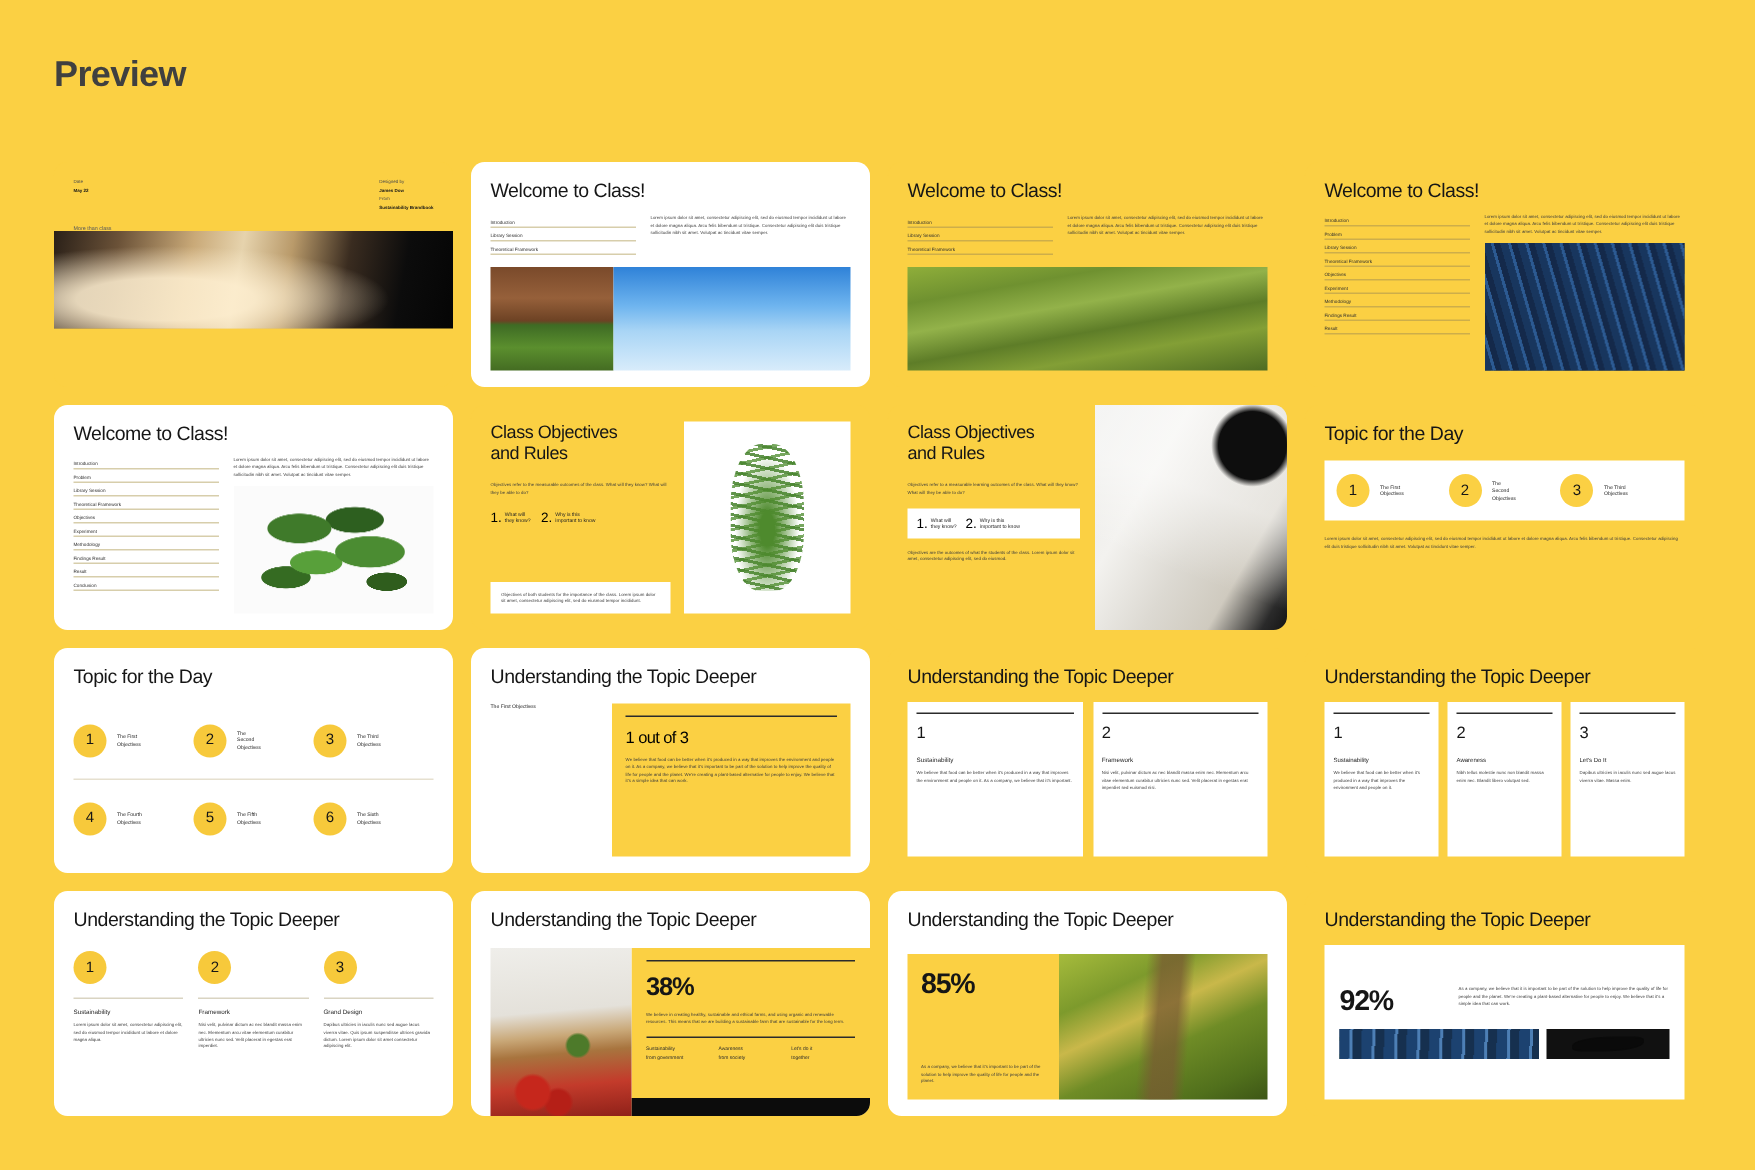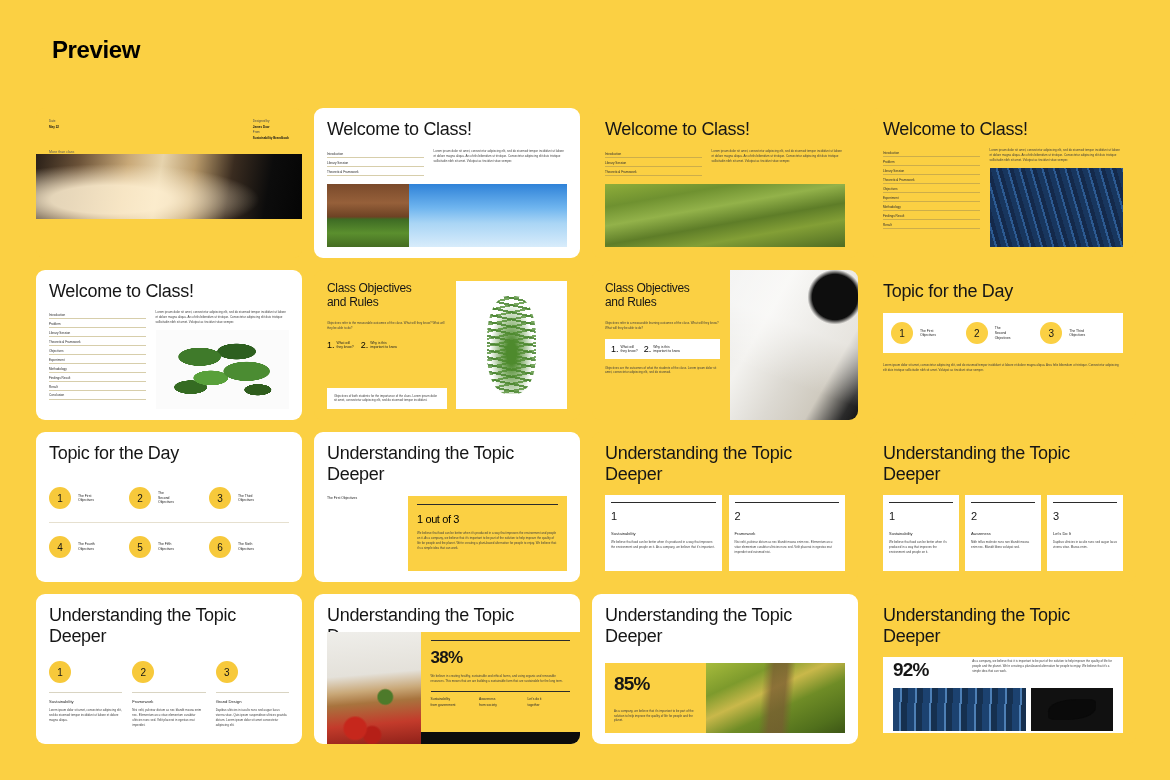--- a/index.html
+++ b/index.html
@@ -4,40 +4,40 @@
 <style>
   * { box-sizing: border-box; margin:0; padding:0; }
   body {
     width:1170px; height:780px;
     background:#FBD043;
     font-family:"Liberation Sans", sans-serif;
     overflow:hidden;
     position:relative;
   }
   #page-title {
-    position:absolute; left:52px; top:36px;
-    font-size:24px; font-weight:700; color:#000000;
+    position:absolute; left:36px; top:36px;
+    font-size:24px; font-weight:700; color:#404040;
     letter-spacing:-0.4px;
     text-align:center;
   }
   #grid {
     position:absolute; left:36px; top:108px;
     width:1100px;
     display:grid;
     grid-template-columns:repeat(4, 266px);
     grid-gap:12px 12px;
     grid-auto-rows:150px;
   }
   .slide {
     background:#FFFFFF; border-radius:9px; overflow:hidden;
     position:relative; padding:0;
   }
   .slide.y { background:#FBD043; }
   .pad { padding:11px 13px; height:100%; display:flex; flex-direction:column; }
-  .h1 { font-size:18px; font-weight:400; color:#161616; letter-spacing:-0.3px; line-height:1.18; }
+  .h1 { font-size:13px; font-weight:400; color:#161616; letter-spacing:-0.3px; line-height:1.18; }
   .h1.big { font-size:12px; }
   .tiny { font-size:2.9px; color:#3a3a3a; line-height:1.62; letter-spacing:0.04px; }
   .tiny2 { font-size:3.3px; color:#2a2a2a; line-height:1.7; }
   .mini-label { font-size:3.4px; color:#222; }
   .blur { filter:blur(0.28px); }
 
   
   .ts { background:#FBD043; height:100%; position:relative; }
   .ts-top { padding:11px 13px 0 13px; display:flex; justify-content:space-between; }
   .ts-meta div { font-size:3px; color:#4a4a4a; line-height:1.9; }
@@ -478,21 +478,21 @@
           <div class="tiny blur" style="margin-top:auto">As a company, we believe that it's important to be part of the solution to help improve the quality of life for people and the planet.</div>
         </div>
         <div class="ph ph-tree" style="width:58%"></div>
       </div>
     </div>
   </div>
 
   <div class="slide y">
     <div class="pad">
       <div class="h1">Understanding the Topic Deeper</div>
-      <div class="wbox" style="margin-top:10px;flex:1;padding:2px 10px;display:flex;flex-direction:column;">
+      <div class="wbox" style="margin-top:10px;flex:1;padding:27px 10px;display:flex;flex-direction:column;">
         <div style="display:flex;gap:10px;align-items:flex-start;">
           <div class="pct" style="width:33%">92%</div>
           <div class="tiny blur" style="width:67%">As a company, we believe that it is important to be part of the solution to help improve the quality of life for people and the planet. We're creating a plant-based alternative for people to enjoy. We believe that it's a simple idea that can work.</div>
         </div>
         <div style="display:flex;gap:5px;flex:1;margin-top:7px;">
           <div class="ph ph-solar2" style="width:62%"></div>
           <div class="ph ph-bird" style="width:38%"></div>
         </div>
       </div>
     </div>

